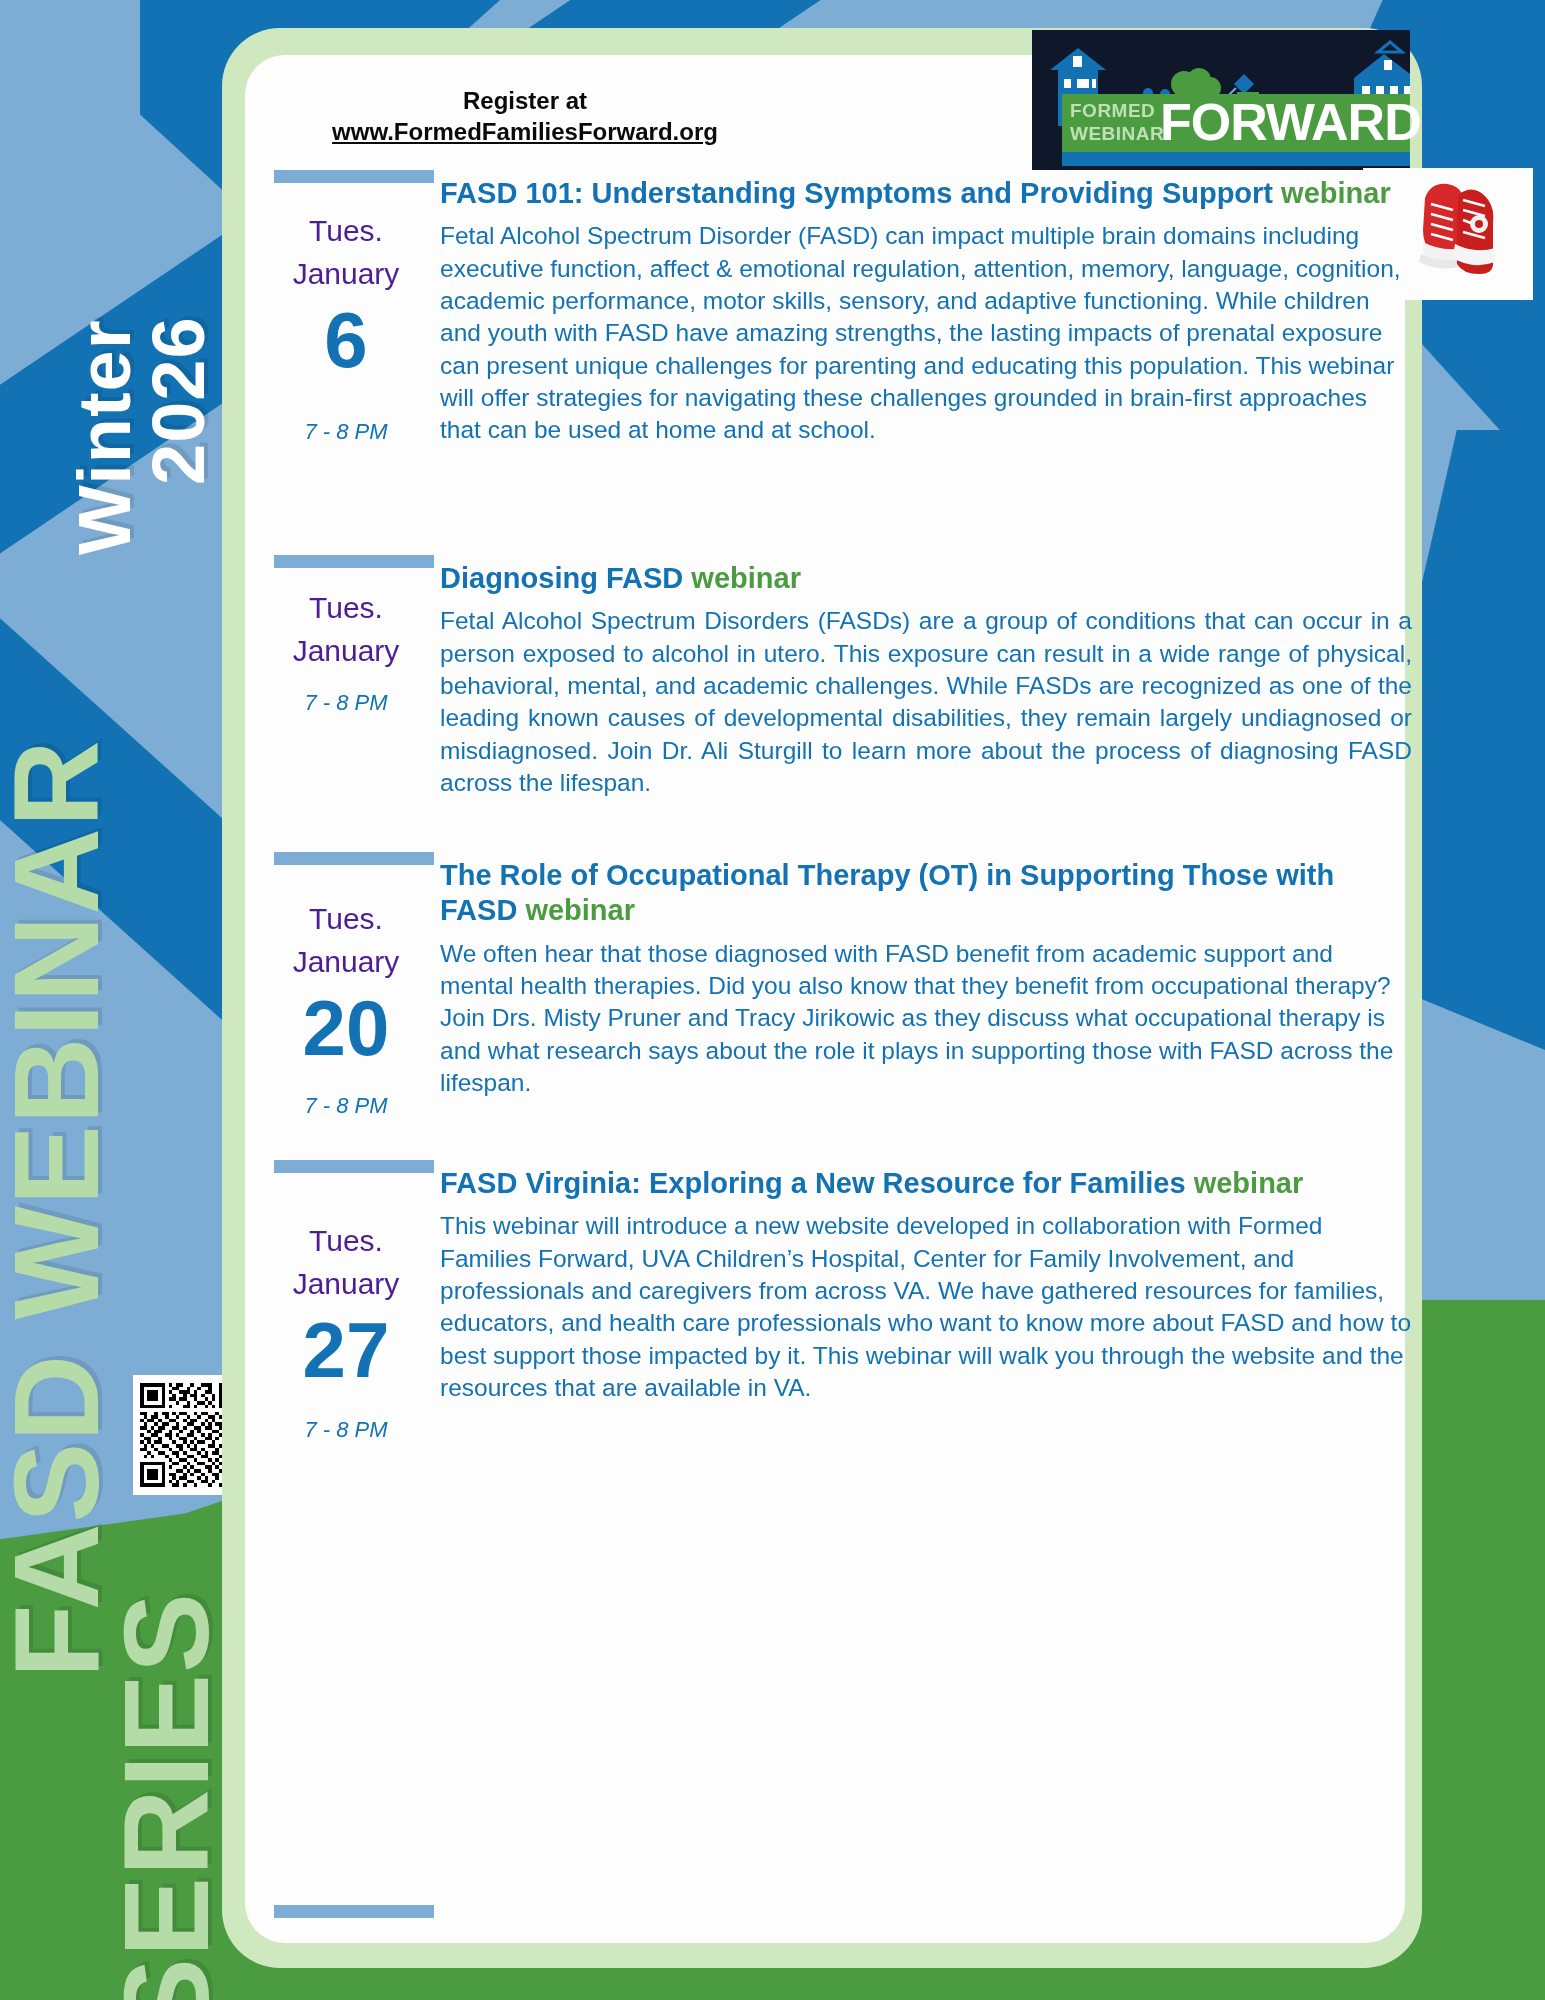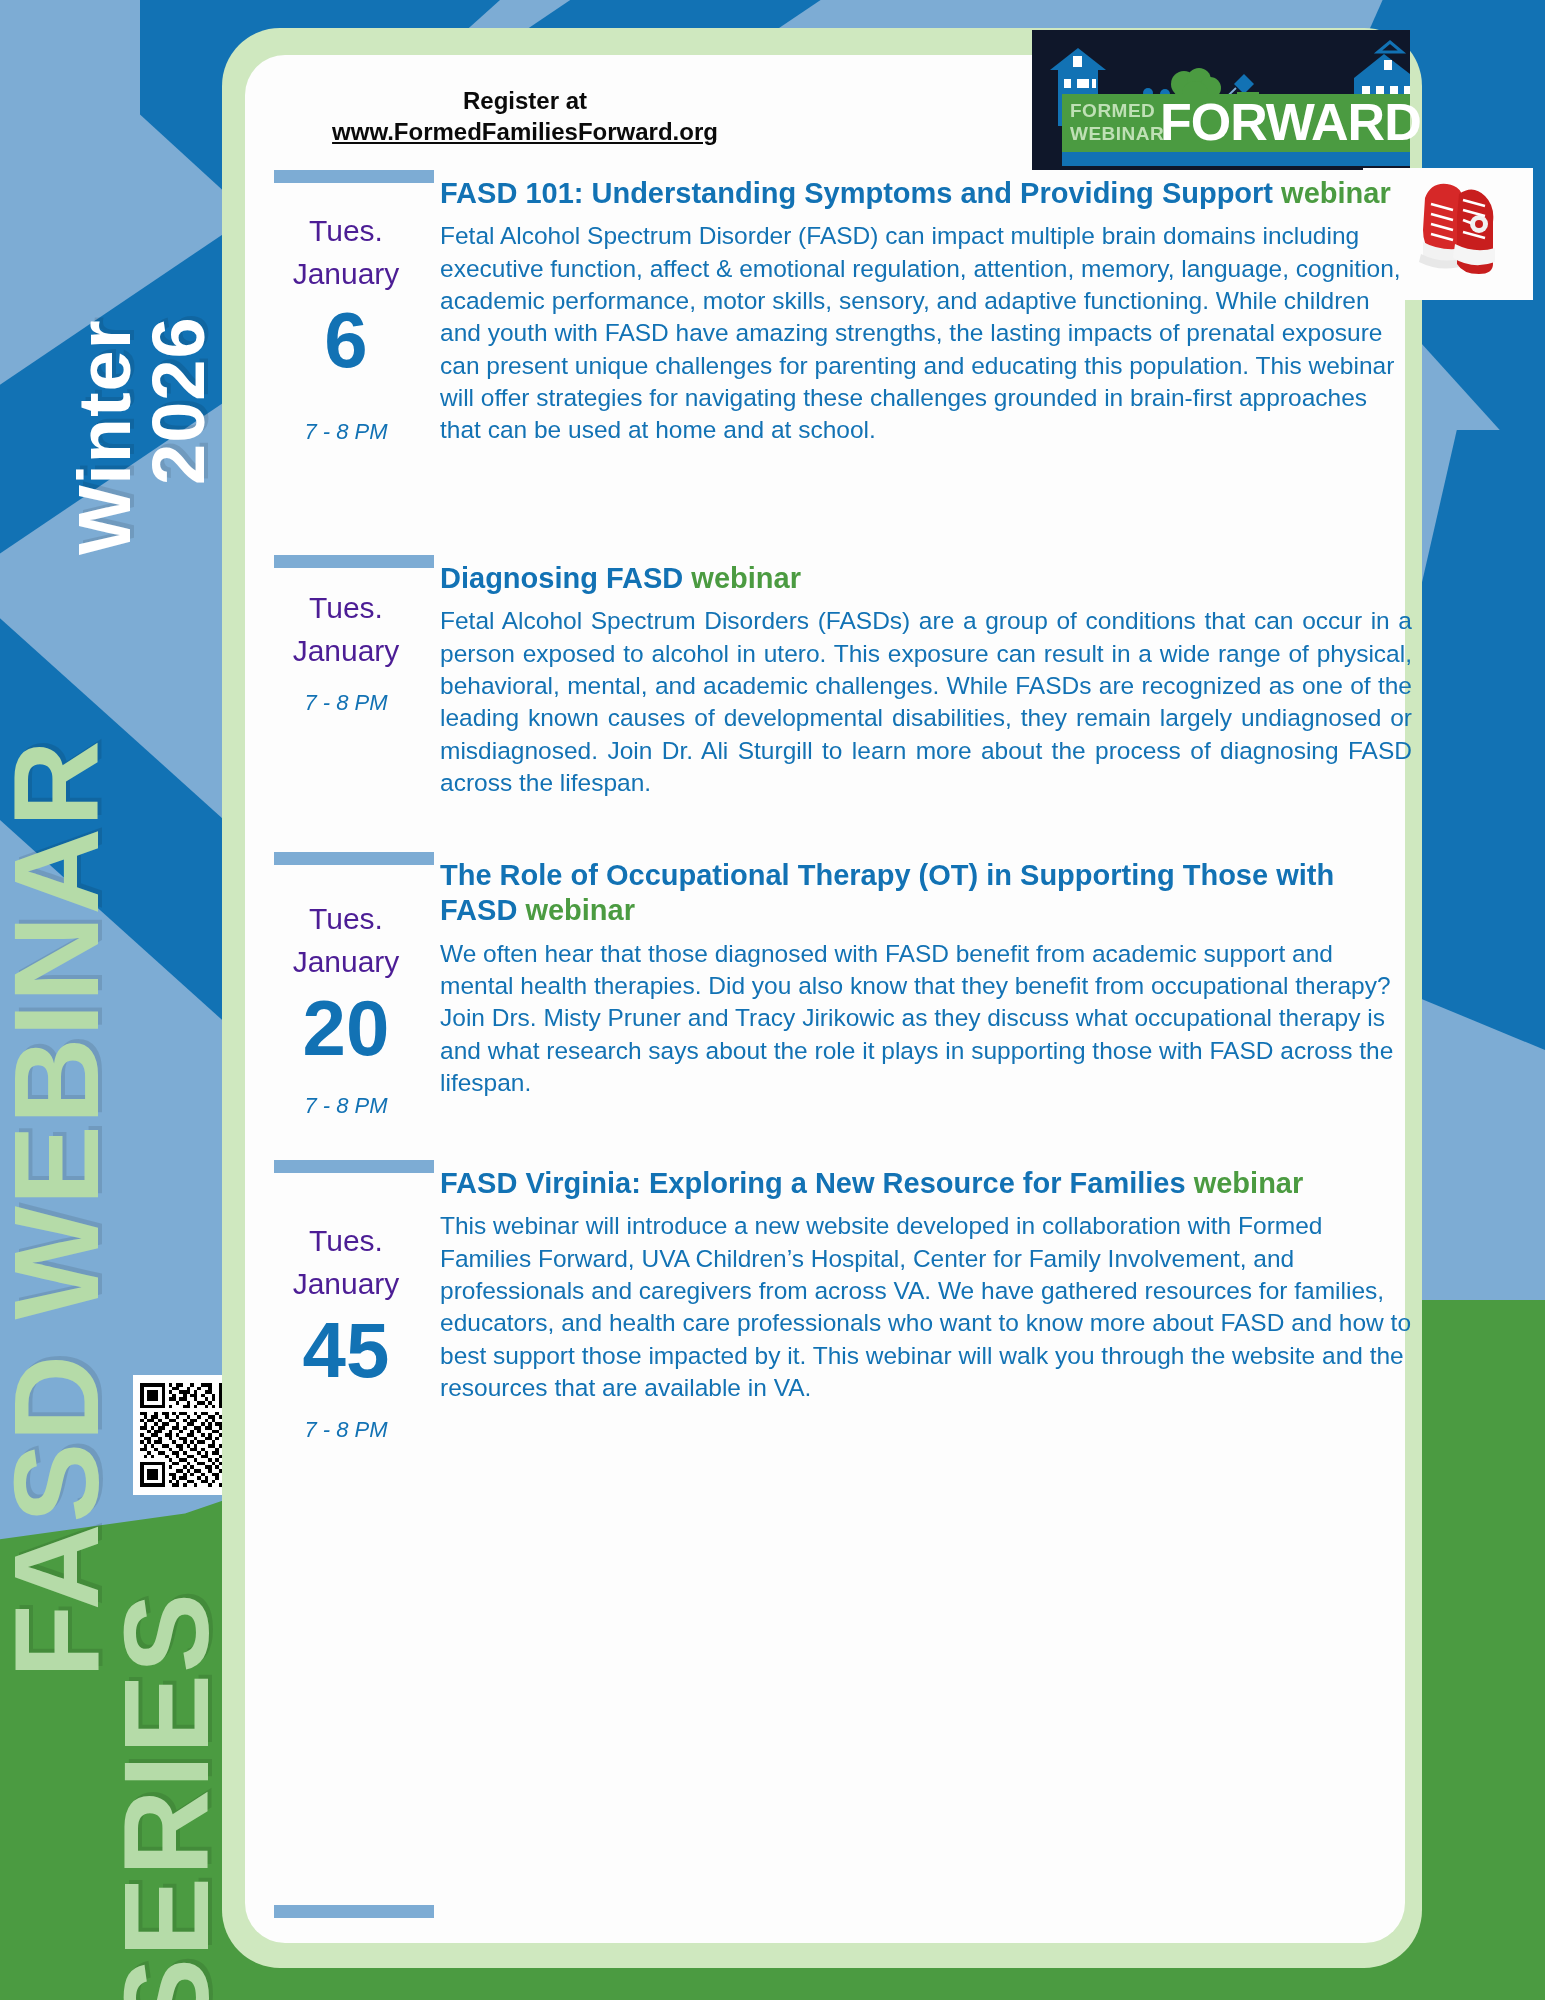--- a/index.html
+++ b/index.html
@@ -688,21 +688,21 @@
         <div class="ev-title"><span>The Role of Occupational Therapy (OT) in Supporting Those with FASD </span><span class="webinar">webinar</span></div>
         <div class="ev-desc">We often hear that those diagnosed with FASD benefit from academic support and mental health therapies. Did you also know that they benefit from occupational therapy? Join Drs. Misty Pruner and Tracy Jirikowic as they discuss what occupational therapy is and what research says about the role it plays in supporting those with FASD across the lifespan.</div>
       </div>
     </div>
 
     <div class="event ev4" style="min-height:330px;">
       <div class="rule"></div>
       <div class="date-col">
         <div class="d-day">Tues.</div>
         <div class="d-month">January</div>
-        <div class="d-num">45</div>
+        <div class="d-num">27</div>
         <div class="d-time">7 - 8 PM</div>
       </div>
       <div class="body-col">
         <div class="ev-title"><span>FASD Virginia: Exploring a New Resource for Families </span><span class="webinar">webinar</span></div>
         <div class="ev-desc">This webinar will introduce a new website developed in collaboration with Formed Families Forward, UVA Children’s Hospital, Center for Family Involvement, and professionals and caregivers from across VA. We have gathered resources for families, educators, and health care professionals who want to know more about FASD and how to best support those impacted by it. This webinar will walk you through the website and the resources that are available in VA.</div>
       </div>
     </div>
 
   </div>
 

